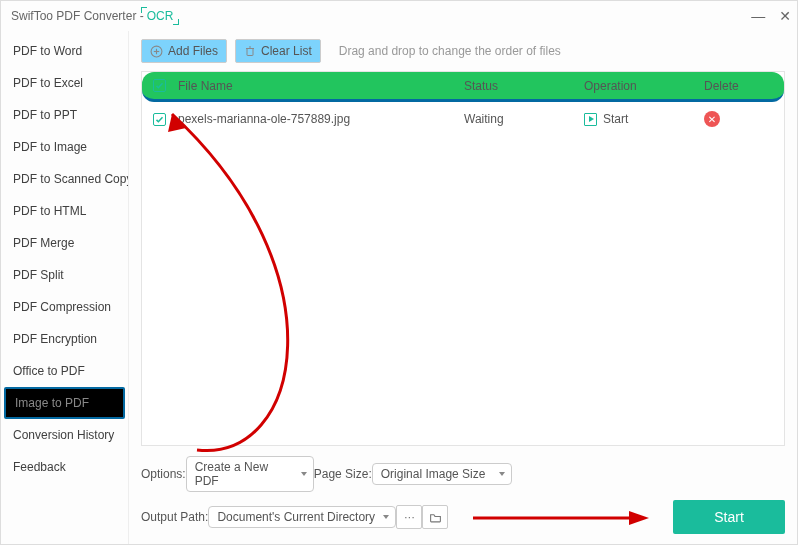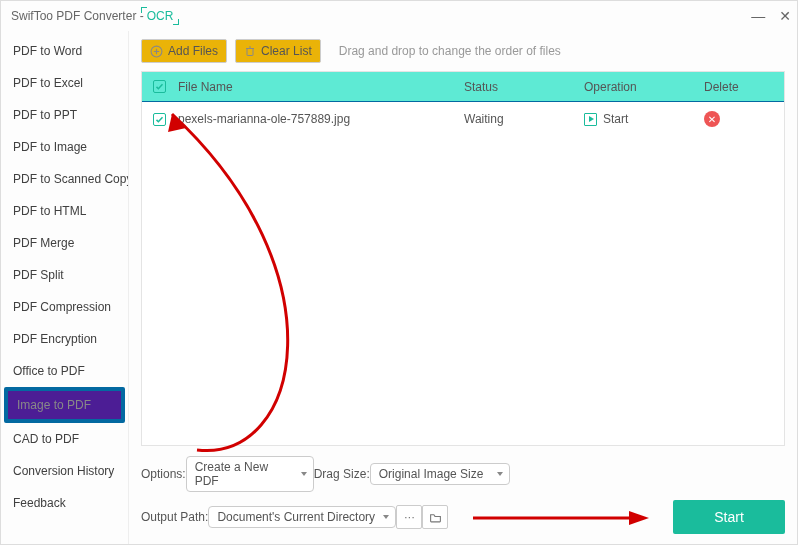--- a/index.html
+++ b/index.html
@@ -7,28 +7,28 @@
   .window { width:798px; height:545px; border:1px solid #ddd; position:relative; background:#fdfdfd; }
   .titlebar { height:30px; display:flex; align-items:center; padding:0 10px; font-size:12px; color:#666; position:relative; }
   .title-ocr { color:#1abc9c; font-weight:500; position:relative; padding:0 3px; }
   .title-ocr::before { content:""; position:absolute; left:-3px; top:-2px; width:5px; height:5px; border-top:1.5px solid #1abc9c; border-left:1.5px solid #1abc9c; }
   .title-ocr::after { content:""; position:absolute; right:-3px; bottom:-2px; width:5px; height:5px; border-bottom:1.5px solid #1abc9c; border-right:1.5px solid #1abc9c; }
   .window-controls { position:absolute; right:6px; top:0; height:30px; display:flex; align-items:center; gap:14px; color:#666; }
   .win-btn { font-size:14px; cursor:pointer; }
   .body { display:flex; height:calc(100% - 30px); }
   .sidebar { width:128px; border-right:1px solid #eee; padding-top:4px; overflow:hidden; }
   .sidebar-item { font-size:12px; color:#404040; padding:9px 12px; cursor:pointer; white-space:nowrap; }
-  .sidebar-item.active { border:4px solid #0369a1; background:#4c1d95; color:#888; margin:0 3px; padding:7px 9px; border-radius:2px; }
+  .sidebar-item.active { border:2px solid #0369a1; background:#000000; color:#888; margin:0 3px; padding:7px 9px; border-radius:2px; }
   .main { flex:1; padding:8px 12px 10px 12px; display:flex; flex-direction:column; }
   .toolbar { display:flex; align-items:center; gap:8px; margin-bottom:8px; }
-  .tb-btn { border:1px solid #ccc; background:#eab308; font-size:12px; color:#555; padding:4px 8px; display:flex; align-items:center; gap:5px; cursor:pointer; border-radius:2px; }
+  .tb-btn { border:1px solid #ccc; background:#7dd3fc; font-size:12px; color:#555; padding:4px 8px; display:flex; align-items:center; gap:5px; cursor:pointer; border-radius:2px; }
   .hint { font-size:12px; color:#999; margin-left:10px; }
   .filelist { flex:1; border:1px solid #e4e4e4; display:flex; flex-direction:column; background:#fff; position:relative; }
   .fl-header, .fl-row { display:flex; align-items:center; font-size:12px; color:#555; }
-  .fl-header { background:#5eead4; height:30px; font-weight:500; border-bottom:1px solid #0369a1; }
+  .fl-header { background:#22c55e; height:30px; font-weight:500; border-bottom:3px solid #0369a1;border-radius:12px; }
   .fl-row { height:34px; }
   .col-check { width:34px; display:flex; justify-content:center; }
   .col-name { flex:1; padding-left:2px; }
   .col-status { width:120px; }
   .col-op { width:120px; }
   .col-del { width:80px; text-align:left; }
   .checkbox { width:13px; height:13px; border:1.5px solid #1abc9c; border-radius:2px; display:flex; align-items:center; justify-content:center; }
   .checkbox svg { width:9px; height:9px; }
   .start-op { display:flex; align-items:center; gap:6px; color:#555; cursor:pointer; }
   .play-icon { width:13px; height:13px; border:1.5px solid #1abc9c; display:flex; align-items:center; justify-content:center; border-radius:1px; }
@@ -65,21 +65,20 @@
         <div class="sidebar-item">PDF to PPT</div>
         <div class="sidebar-item">PDF to Image</div>
         <div class="sidebar-item">PDF to Scanned Copy</div>
         <div class="sidebar-item">PDF to HTML</div>
         <div class="sidebar-item">PDF Merge</div>
         <div class="sidebar-item">PDF Split</div>
         <div class="sidebar-item">PDF Compression</div>
         <div class="sidebar-item">PDF Encryption</div>
         <div class="sidebar-item">Office to PDF</div>
         <div class="sidebar-item active">Image to PDF</div>
-        <div class="sidebar-item">CAD to PDF</div>
         <div class="sidebar-item">Conversion History</div>
         <div class="sidebar-item">Feedback</div>
       </div>
 
     <div class="main">
 
       <div class="toolbar">
         <div class="tb-btn">
           <svg width="13" height="13" viewBox="0 0 24 24" fill="none" stroke="#888" stroke-width="2">
               <circle cx="12" cy="12" r="10"></circle>
@@ -136,21 +135,21 @@
 
         <svg class="arrow-svg" style="left:0;top:0;width:260px;height:420px;" viewBox="0 0 260 420">
           <path d="M 55 378 C 160 390, 200 200, 30 42" stroke="#d10000" stroke-width="3" fill="none"></path>
           <polygon points="30,42 44,56 26,60" fill="#d10000"></polygon>
         </svg>
       </div>
 
       <div class="options-row">
         <span>Options:</span>
         <div class="select" style="width:128px">Create a New PDF</div>
-        <span>Drag Size:</span>
+        <span>Page Size:</span>
         <div class="select" style="width:140px">Original Image Size</div>
       </div>
 
       <div class="options-row" style="margin-top:8px; position:relative;">
         <span>Output Path:</span>
         <div class="select" style="width:188px">Document's Current Directory</div>
         <div class="iconbtn">···</div>
         <div class="iconbtn">
           <svg width="13" height="11" viewBox="0 0 24 20" fill="none" stroke="#777" stroke-width="2">
               <path d="M3 5h6l2 3h10v9a1 1 0 0 1-1 1H4a1 1 0 0 1-1-1V5z"></path>

